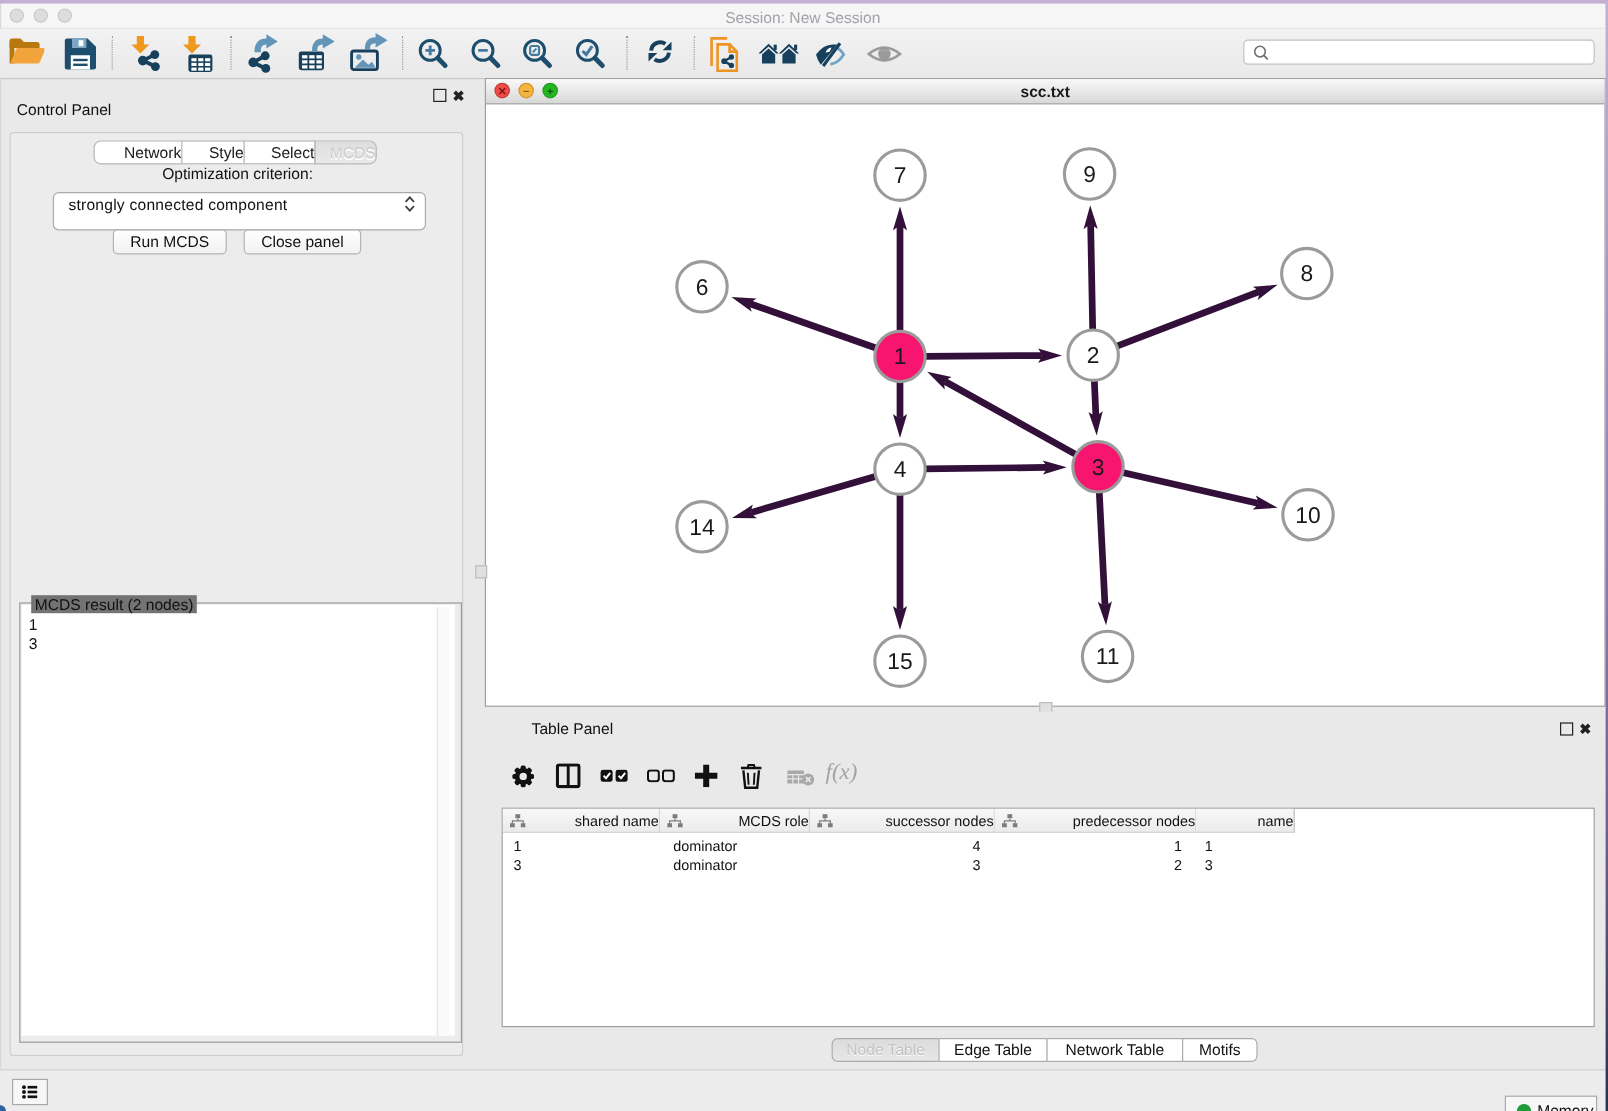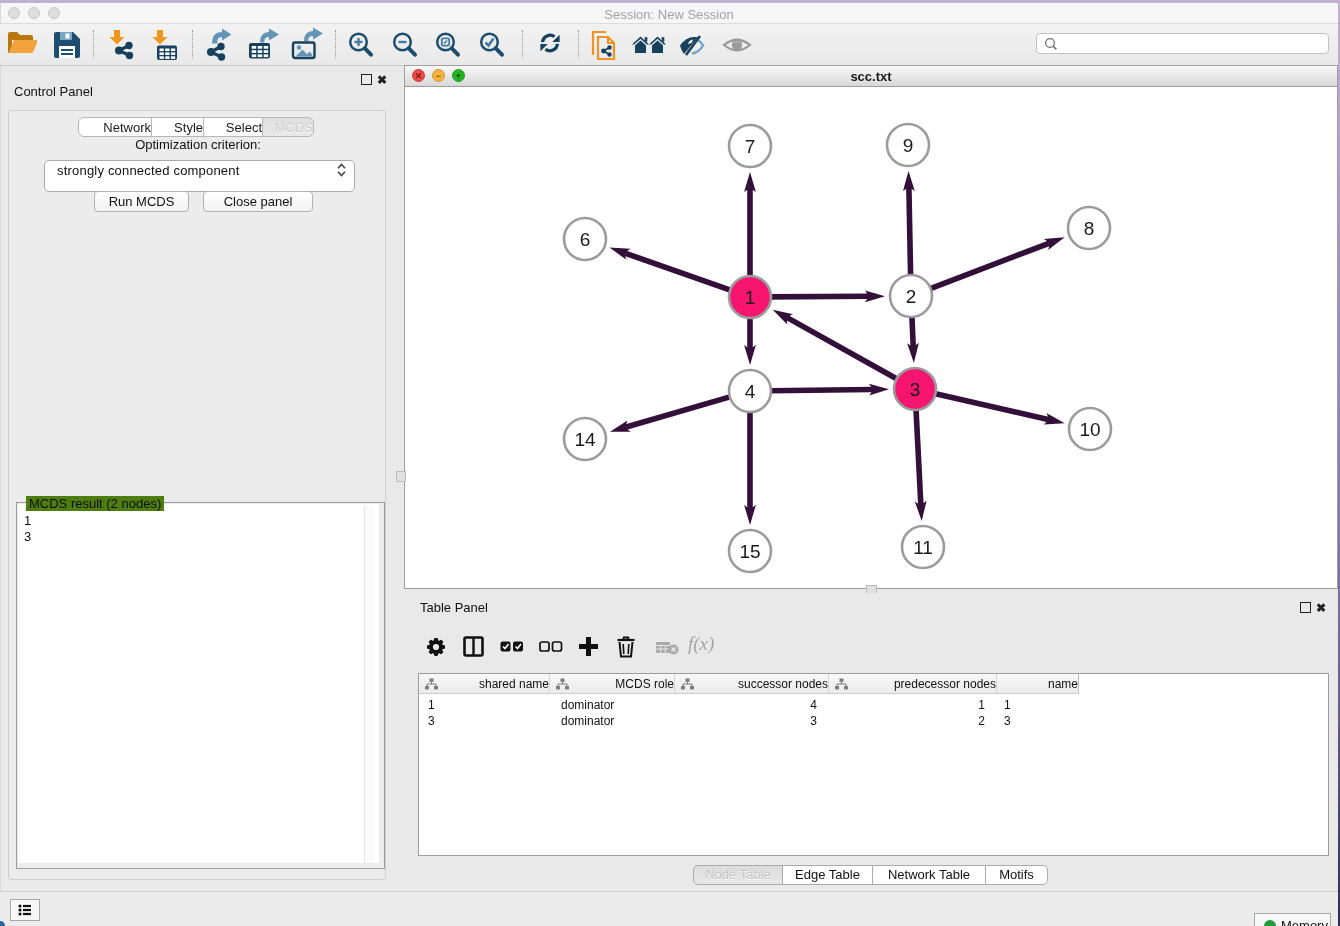--- a/index.html
+++ b/index.html
@@ -32,36 +32,36 @@
 #cpInner{left:8px;top:110px;width:376px;height:768px;background:#ececec;
  border:1px solid #cfcfcf;border-radius:3px;}
 #optLabel{left:0;top:137px;width:396px;text-align:center;font-size:13px;color:#111;}
 #dropdown{left:44px;top:160px;width:311px;height:32px;background:#fff;
  border:1px solid #ababab;border-radius:5px;font-size:13px;color:#111;
  line-height:19px;padding-left:12px;letter-spacing:0.015em;box-sizing:border-box;}
 .btn{position:absolute;top:191px;height:21px;background:linear-gradient(#ffffff,#f2f2f2);
  border:1px solid #b4b4b4;border-radius:4px;font-size:13px;color:#111;
  text-align:center;line-height:19px;box-sizing:border-box;}
 #mcdsBox{left:16px;top:502px;width:367px;height:365px;border:1px solid #9c9c9c;}
-#mcdsLabel{left:26px;top:496px;background:#4d7c0f;padding:0 3px;font-size:13px;color:#111;}
+#mcdsLabel{left:26px;top:496px;background:#737373;padding:0 3px;font-size:13px;color:#111;}
 #mcdsText{left:18px;top:504px;width:361px;height:359px;background:#fff;
  font-size:13px;color:#111;line-height:16px;padding:9px 0 0 6px;box-sizing:border-box;}
 #mcdsScroll{left:364px;top:506px;width:9px;height:357px;background:#fafafa;
  border-left:1px solid #e3e3e3;}
 
 #netframe{left:404px;top:65px;width:934px;height:524px;border:1px solid #9e9e9e;
  box-sizing:border-box;background:#fff;}
 #netTitle{left:0;top:0;width:932px;height:20px;
  background:linear-gradient(#f8f8f8,#d8d8d8);border-bottom:1px solid #9e9e9e;}
 .tfl{position:absolute;top:3px;width:13px;height:13px;border-radius:50%;box-sizing:border-box;
  text-align:center;line-height:12px;font-size:9px;font-weight:bold;}
 #netName{left:0;top:3px;width:932px;text-align:center;font-size:13px;font-weight:bold;color:#1a1a1a;}
 
 #tpanel{left:404px;top:593px;width:934px;height:292px;background:#e9e9e9;}
-#tpHead{left:420px;top:600px;font-size:13px;color:#111;}
+#tpHead{left:443px;top:600px;font-size:13px;color:#111;}
 #tToolbar{left:418px;top:625px;width:906px;height:44px;}
 #tTable{left:418px;top:673px;width:911px;height:183px;background:#fff;border:1px solid #9e9e9e;
  box-sizing:border-box;}
 .th{position:absolute;top:0;height:20px;background:linear-gradient(#f8f8f8,#ebebeb);
  border-right:1px solid #d5d5d5;border-bottom:1px solid #cccccc;box-sizing:border-box;
  font-size:12px;color:#111;text-align:right;line-height:20px;}
 .td{position:absolute;font-size:12px;color:#111;height:16px;line-height:16px;}
 #tabsBottom{left:0;top:865px;width:1340px;}
 .btab{position:absolute;top:0;height:20px;background:#fff;border:1px solid #ababab;
  box-sizing:border-box;font-size:13px;color:#111;
@@ -266,21 +266,21 @@
  <div class="tab" style="left:262px;width:52px;background:linear-gradient(#dedede,#e9e9e9);color:#cdcdcd;text-shadow:0 1px 0 #ffffff;border-radius:0 6px 6px 0;">MCDS</div>
 </div>
 <div class="abs" id="optLabel">Optimization criterion:</div>
 <div class="abs" id="dropdown">strongly connected component
  <svg width="11" height="14" style="position:absolute;right:7px;top:2px" viewBox="0 0 11 14">
       <path d="M2 5.2 L5.5 1.5 L9 5.2" fill="none" stroke="#444" stroke-width="1.6"></path>
       <path d="M2 8.8 L5.5 12.5 L9 8.8" fill="none" stroke="#444" stroke-width="1.6"></path>
     </svg>
 </div>
 <div class="btn" style="left:94px;width:95px;">Run MCDS</div>
-<div class="btn" style="left:203px;width:110px;">Close panel</div>
+<div class="btn" style="left:203px;width:98px;">Close panel</div>
 <div class="abs" id="mcdsBox"></div>
 <div class="abs" id="mcdsText">1<br>3</div>
 <div class="abs" id="mcdsScroll"></div>
 <div class="abs" id="mcdsLabel">MCDS result (2 nodes)</div>
 
 <div class="abs" id="netframe">
  <div class="abs" id="netTitle"></div>
  <div class="tfl" style="left:7px;background:#ef4b47;border:1px solid #c33e37;color:#7c1410;">✕</div>
  <div class="tfl" style="left:27px;background:#f6b33d;border:1px solid #d09630;color:#8a5d0c;">−</div>
  <div class="tfl" style="left:47px;background:#25b522;border:1px solid #1f9c1e;color:#0c570c;">+</div>

